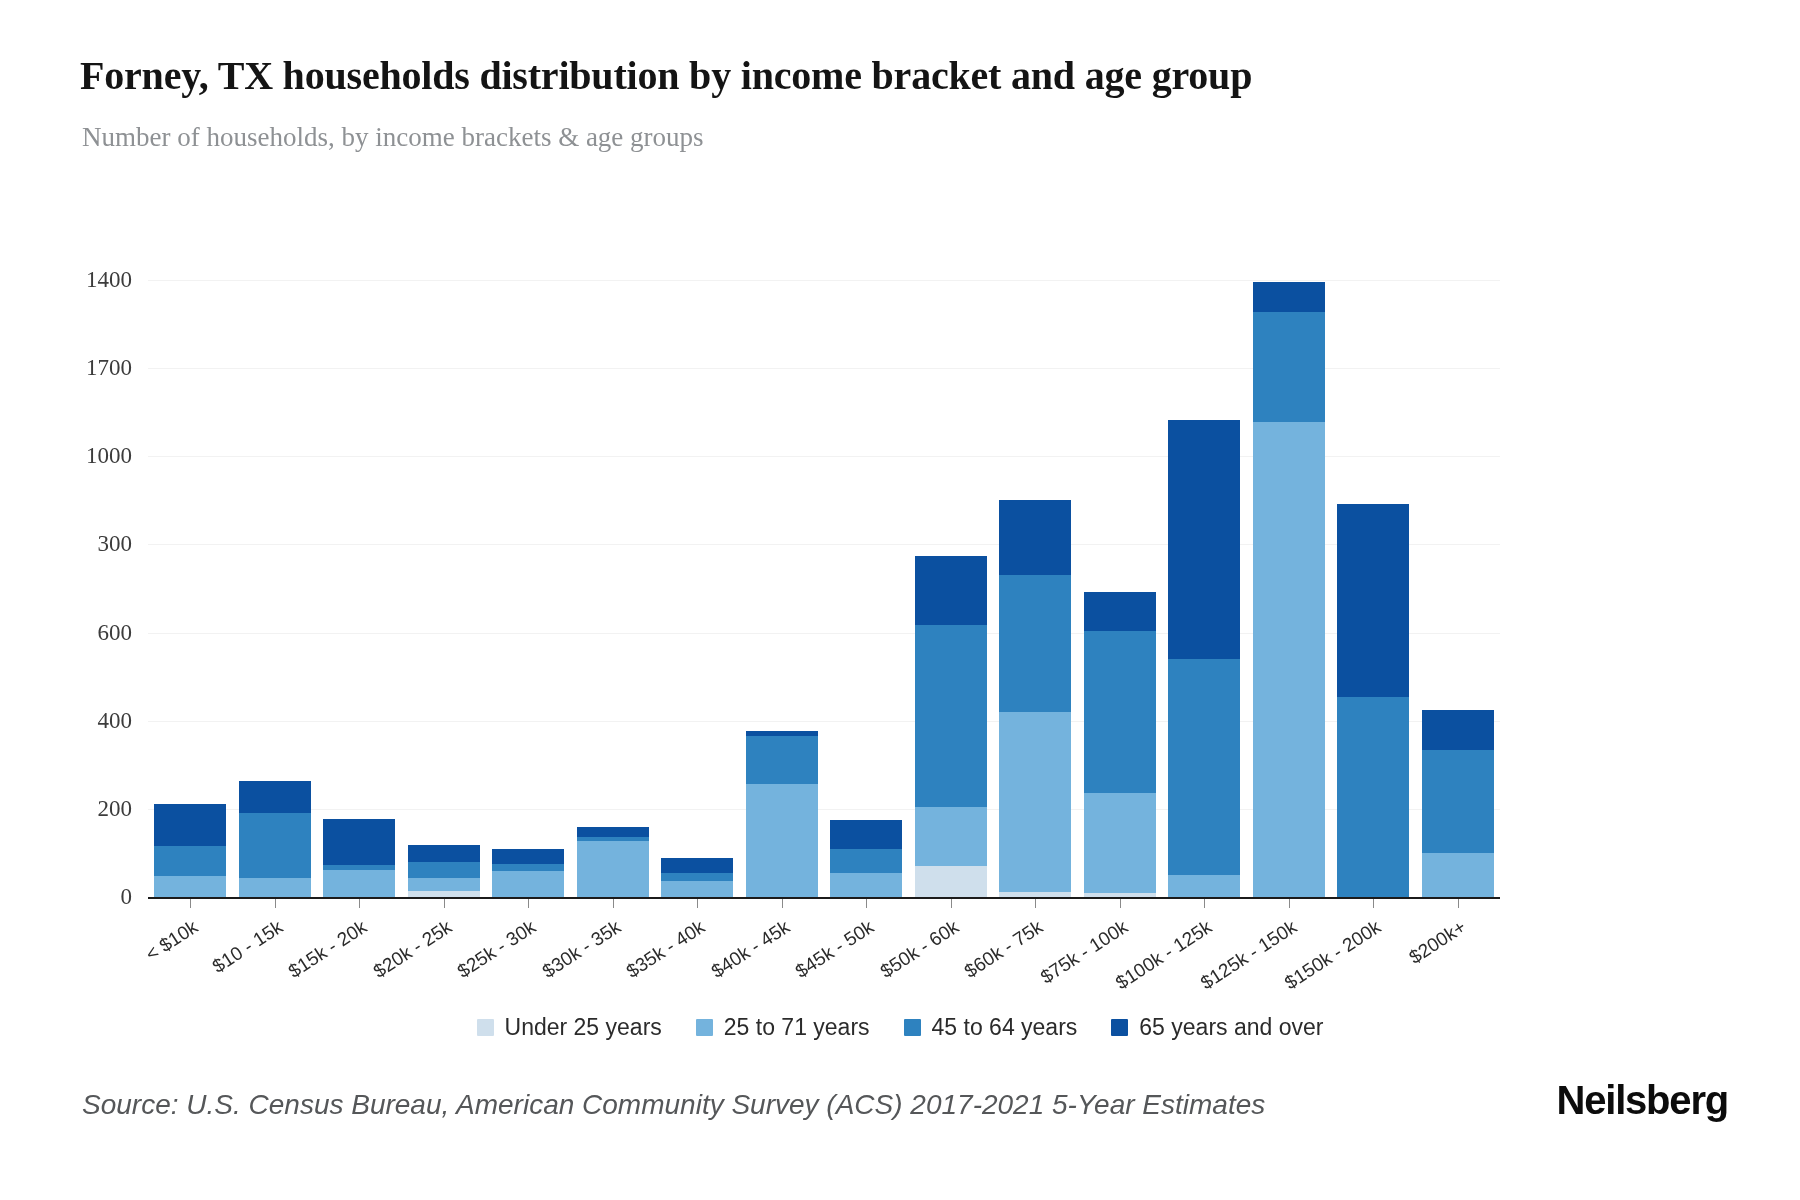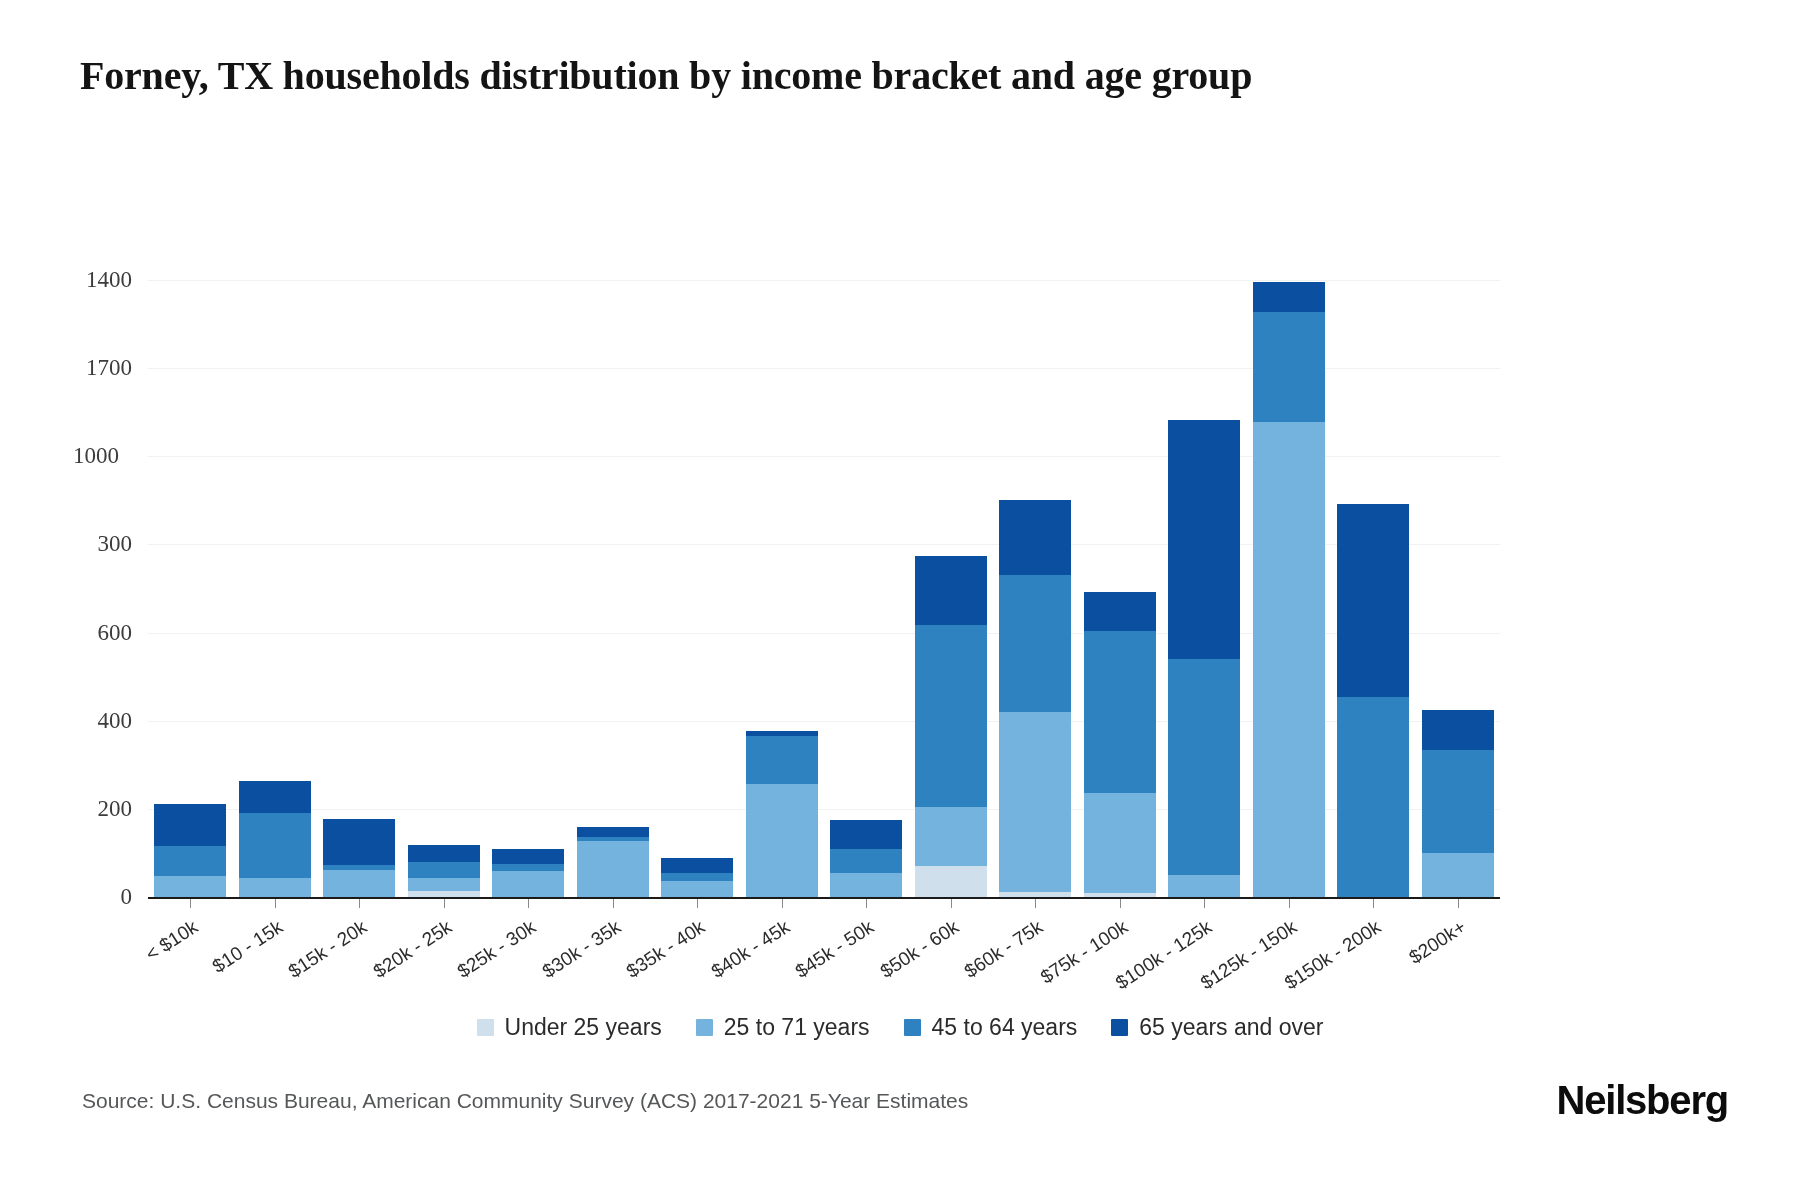--- a/index.html
+++ b/index.html
@@ -115,47 +115,49 @@
   }
   .legend-label {
     font-size: 23px;
     color: #2b2b2b;
   }
 
   
   #source {
     position: absolute;
     left: 82px; top: 1089px;
-    font-size: 21px;
+    font-size: 28px;
     color: #555759;
     white-space: nowrap;
+    font-style: italic;
   }
   #brand {
     position: absolute;
     right: 72px; top: 1078px;
     font-size: 40px;
     font-weight: bold;
     letter-spacing: -1.2px;
     color: #0c0c0c;
   }
 </style>
 </head>
 <body>
 
 <div id="page">
 
   <h1 id="title">Forney, TX households distribution by income bracket and age group</h1>
+  <div id="subtitle">Number of households, by income brackets &amp; age groups</div>
 
   <div id="yaxis-labels">
       <div class="ylabel" style="left: 60px; top: 897px;">0</div>
       <div class="ylabel" style="left: 60px; top: 808.862px;">200</div>
       <div class="ylabel" style="left: 60px; top: 720.724px;">400</div>
       <div class="ylabel" style="left: 60px; top: 632.586px;">600</div>
       <div class="ylabel" style="left: 60px; top: 544.448px;">300</div>
-      <div class="ylabel" style="left: 60px; top: 456.31px; text-align: center;">1000</div>
+      <div class="ylabel" style="left: 60px; top: 456.31px;">1000</div>
       <div class="ylabel" style="left: 60px; top: 368.172px;">1700</div>
       <div class="ylabel" style="left: 60px; top: 280.034px;">1400</div>
     </div>
   <div id="plot">
     <div id="gridlines">
         <div class="gridline" style="top: 550.862px;"></div>
         <div class="gridline" style="top: 462.724px;"></div>
         <div class="gridline" style="top: 374.586px;"></div>
         <div class="gridline" style="top: 286.448px;"></div>
         <div class="gridline" style="top: 198.31px;"></div>

